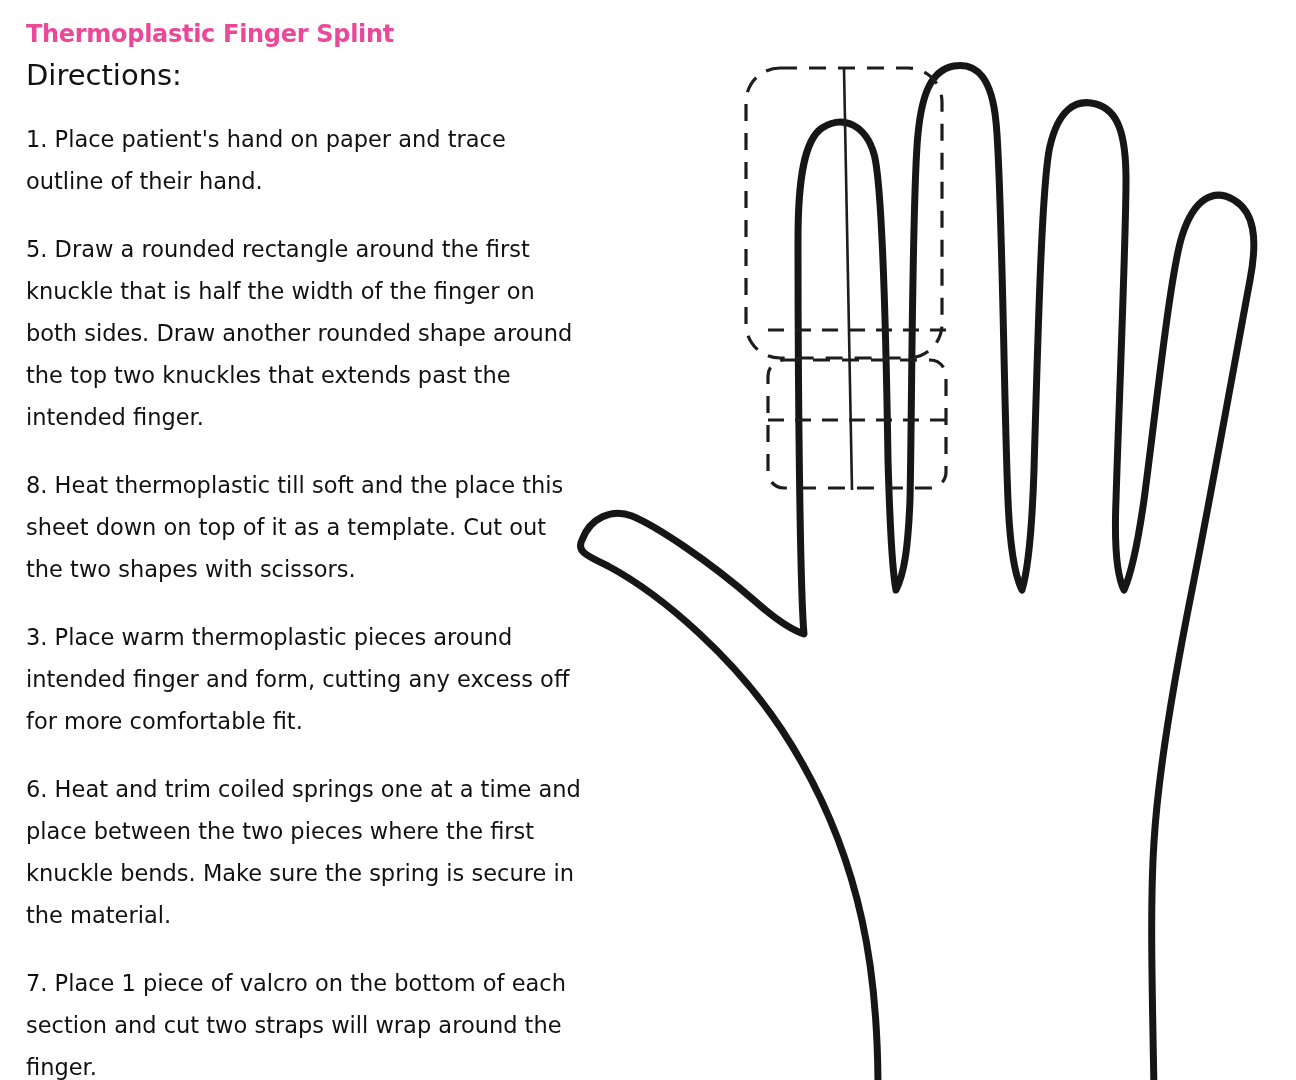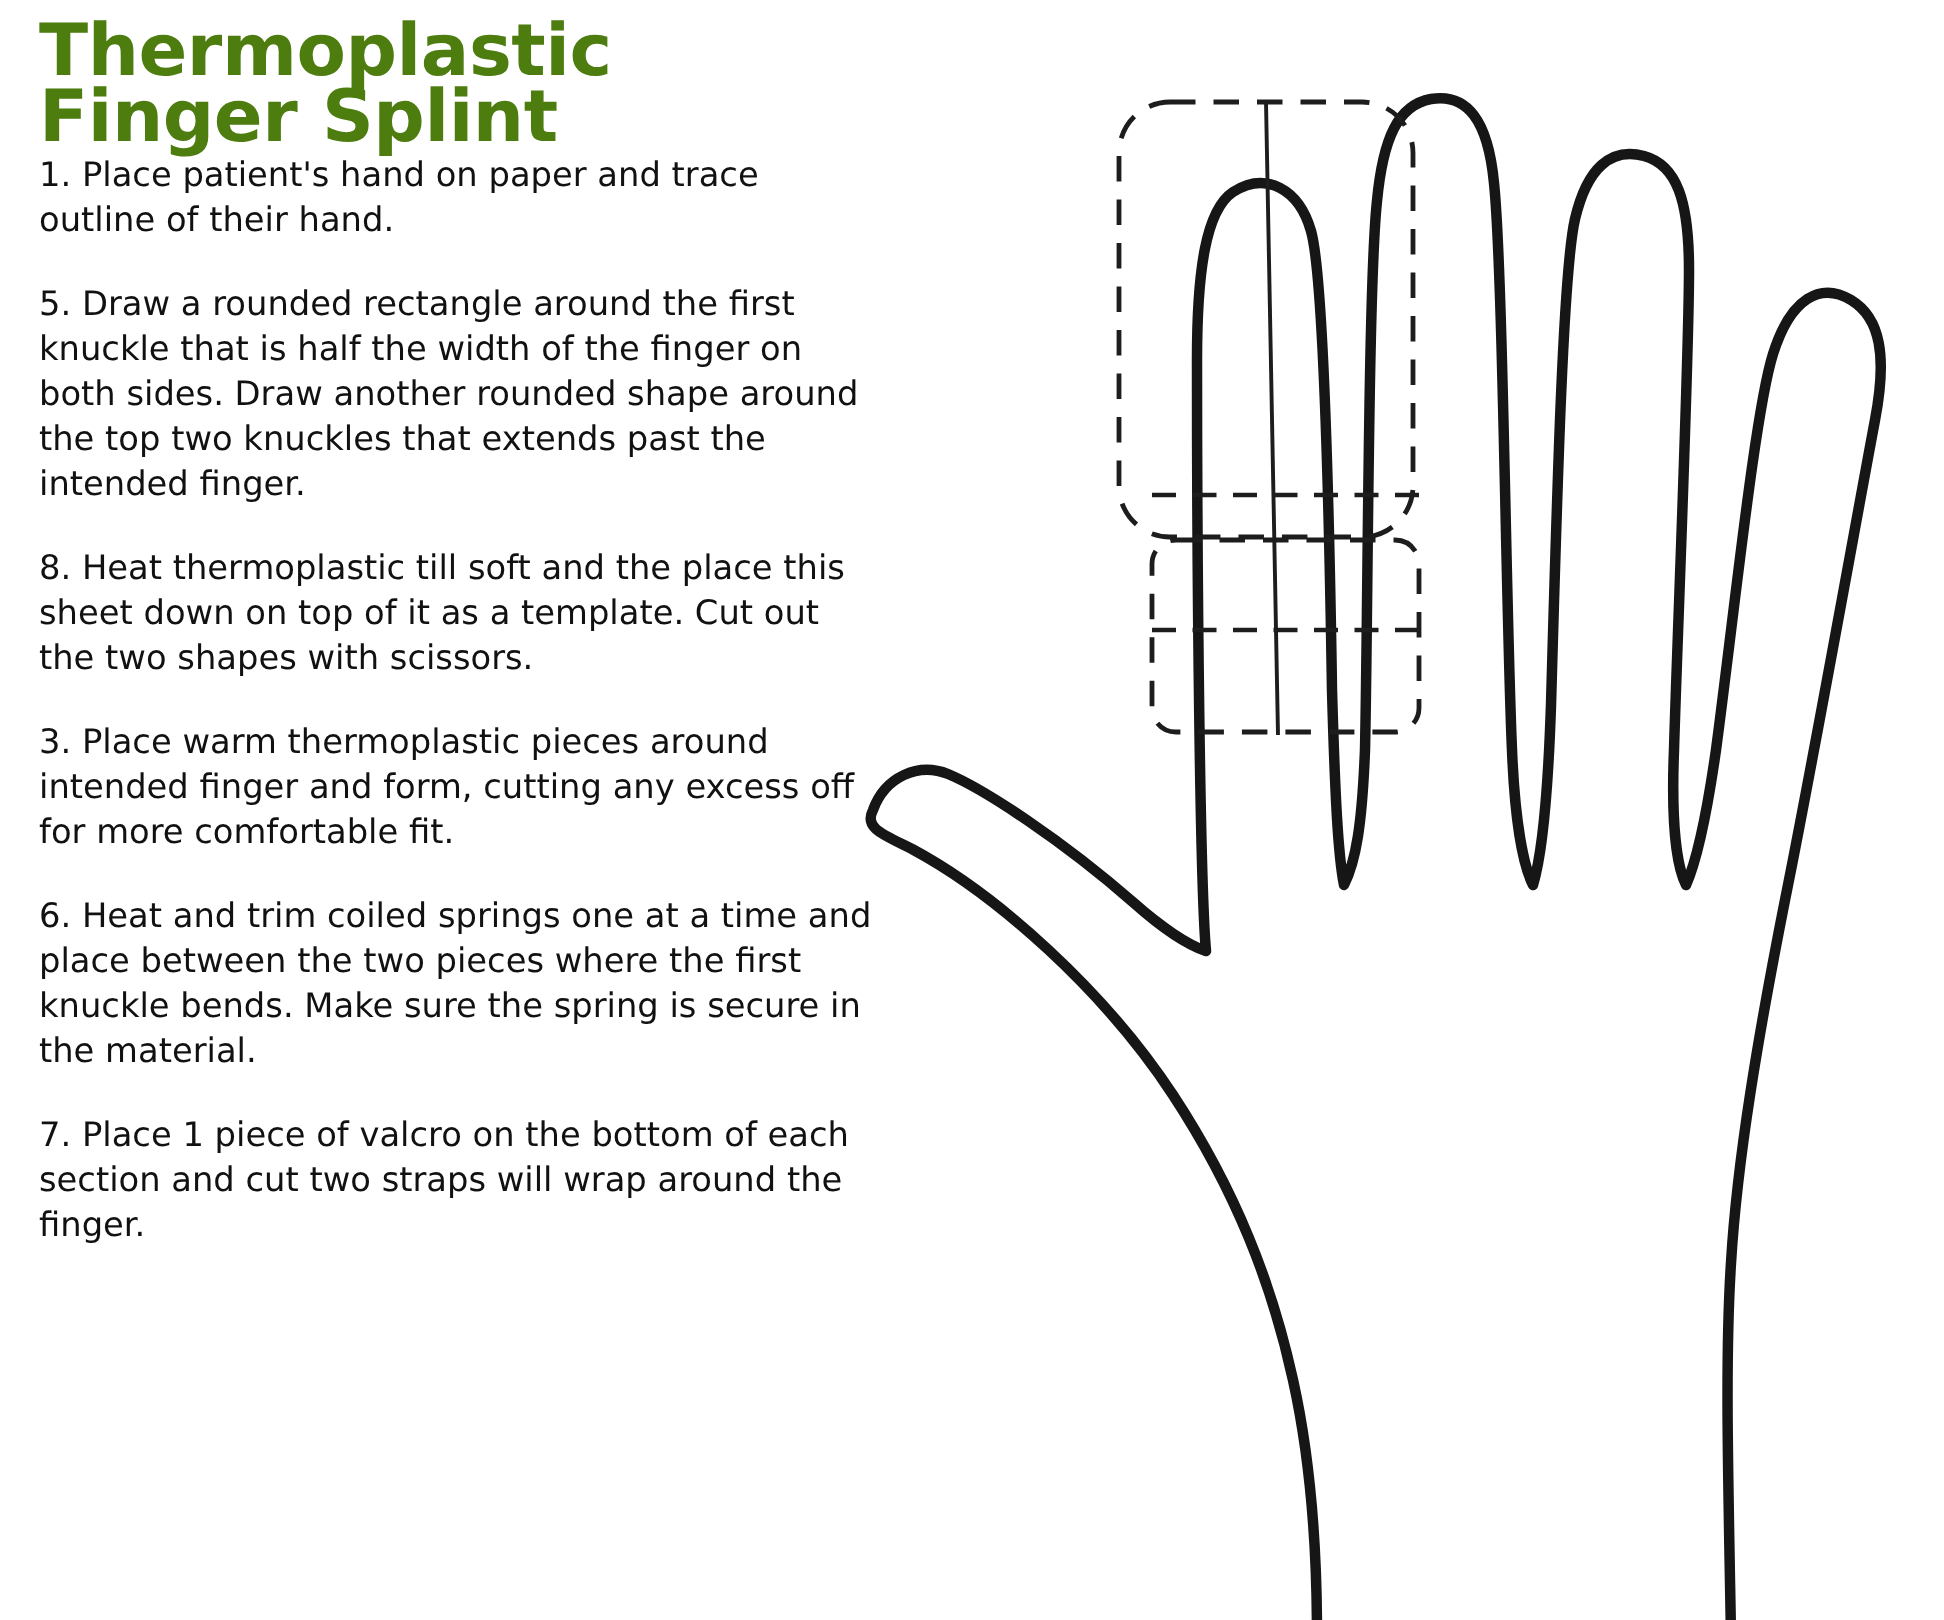--- a/index.html
+++ b/index.html
@@ -21,38 +21,38 @@
   }
   .text-col {
     position: absolute;
     left: 26px;
     top: 12px;
     width: 570px;
   }
   .doc-title {
     font-family: "DejaVu Sans", sans-serif;
     font-weight: bold;
-    font-size: 48px;
+    font-size: 24px;
     line-height: 44px;
     letter-spacing: -0.3px;
     margin: 0 0 2px 0;
-    color: #4d7c0f;
+    color: #ec4899;
   }
   .doc-subtitle {
     font-family: "DejaVu Sans", sans-serif;
     font-weight: normal;
     font-size: 29px;
     line-height: 34px;
     margin: 0 0 26px 0;
     color: #111111;
   }
   .step {
     font-family: "DejaVu Sans", sans-serif;
     font-size: 22.5px;
-    line-height: 30px;
+    line-height: 42px;
     margin: 0 0 26px 0;
     color: #111111;
     max-width: 560px;
   }
   .step:last-child { margin-bottom: 0; }
 
   .hand-figure {
     position: absolute;
     left: 560px;
     top: 30px;
@@ -92,20 +92,21 @@
     stroke-dasharray: 16 11;
   }
 </style>
 </head>
 <body>
 
 <div id="page">
 
   <div class="text-col">
     <h1 class="doc-title">Thermoplastic Finger Splint</h1>
+    <h2 class="doc-subtitle">Directions:</h2>
 
     <p class="step">1. Place patient's hand on paper and trace outline of their hand.</p>
     <p class="step">5. Draw a rounded rectangle around the first knuckle that is half the width of the finger on both sides. Draw another rounded shape around the top two knuckles that extends past the intended finger.</p>
     <p class="step">8. Heat thermoplastic till soft and the place this sheet down on top of it as a template. Cut out the two shapes with scissors.</p>
     <p class="step">3. Place warm thermoplastic pieces around intended finger and form, cutting any excess off for more comfortable fit.</p>
     <p class="step">6. Heat and trim coiled springs one at a time and place between the two pieces where the first knuckle bends. Make sure the spring is secure in the material.</p>
     <p class="step">7. Place 1 piece of valcro on the bottom of each section and cut two straps will wrap around the finger.</p>
   </div>
 
   <div class="hand-figure">

